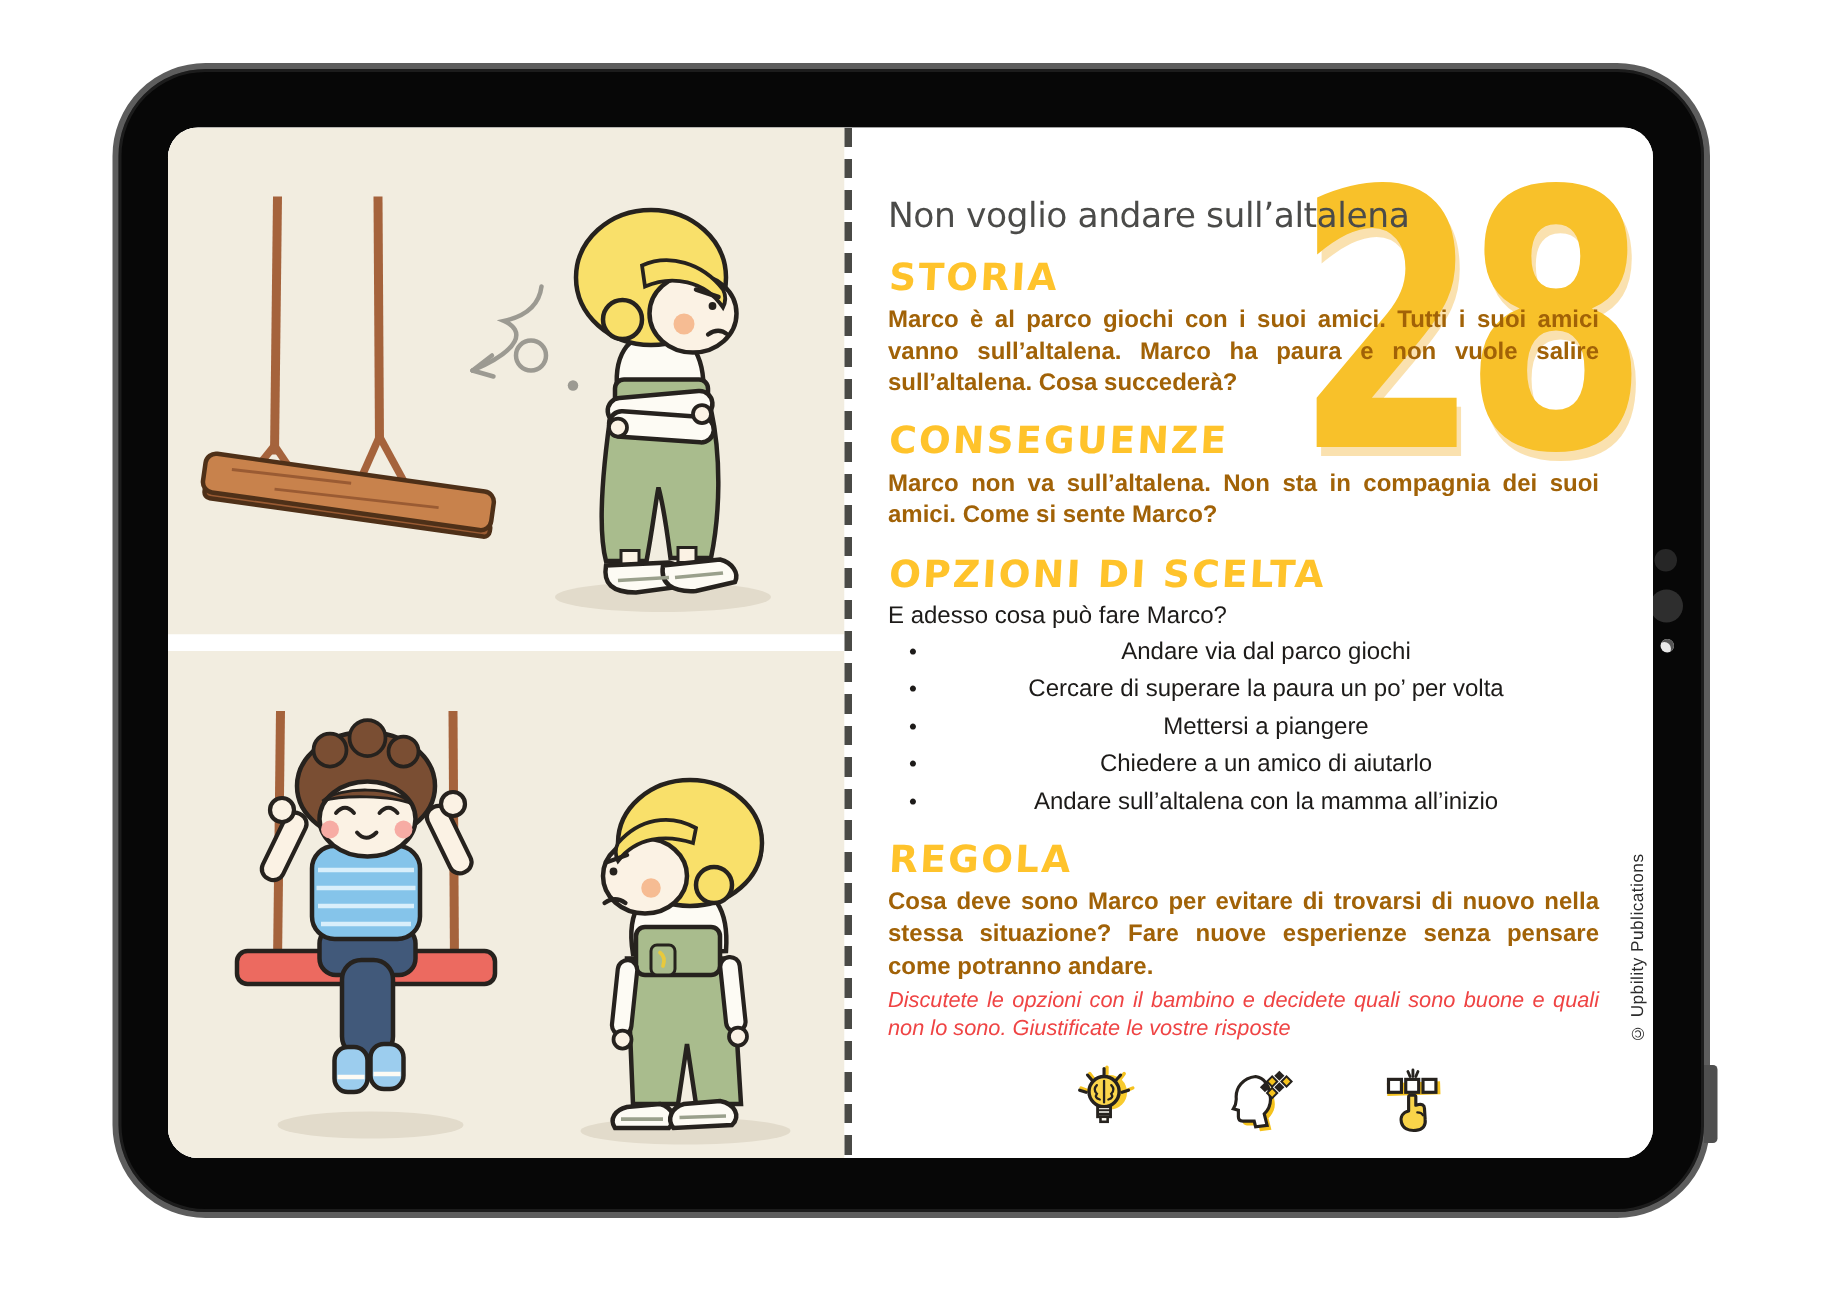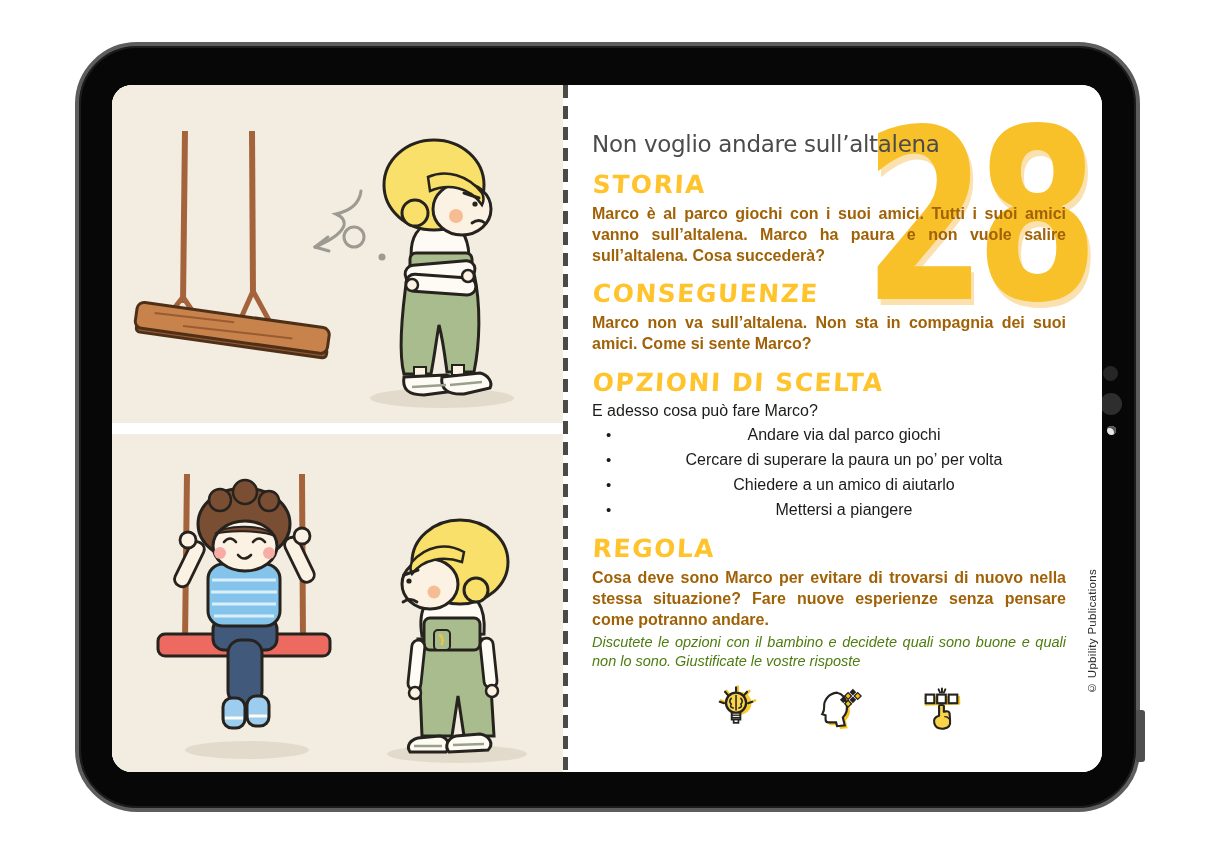--- a/index.html
+++ b/index.html
@@ -62,21 +62,21 @@
   .intro-text { font-size:16px; line-height:1.3; color:#1d1b19; margin-bottom:4px; }
   ul.options { list-style:none; margin:2px 0 2px 10px;text-align:center; }
   ul.options li {
     position:relative; padding-left:20px; font-size:16px; line-height:1.3;
     color:#1d1b19; margin-bottom:4px;
   }
   ul.options li::before {
     content:"•"; position:absolute; left:4px; top:0; color:#1d1b19; font-size:15px;
   }
   .note-text {
-    font-style:italic; font-size:14.5px; line-height:1.35; color:#4d7c0f;
+    font-style:italic; font-size:14.5px; line-height:1.35; color:#ef4444;
     text-align:justify; margin-top:3px;
   }
   .icons-row { display:flex; gap:56px; margin:12px 0 0 122px; }
   .icons-row svg { display:block; }
 
   .copyright {
     position:absolute; right:4px; bottom:78px; z-index:2;
     writing-mode:vertical-rl; transform:rotate(180deg);
     font-size:11.5px; color:#2c2c2c; letter-spacing:0.3px; white-space:nowrap;
   }
@@ -242,22 +242,23 @@
           <p class="body-text">Marco è al parco giochi con i suoi amici. Tutti i suoi amici vanno sull’altalena. Marco ha paura e non vuole salire sull’altalena. Cosa succederà?</p>
 
           <div class="sec-heading">CONSEGUENZE</div>
           <p class="body-text">Marco non va sull’altalena. Non sta in compagnia dei suoi amici. Come si sente Marco?</p>
 
           <div class="sec-heading">OPZIONI DI SCELTA</div>
           <p class="intro-text">E adesso cosa può fare Marco?</p>
           <ul class="options">
             <li>Andare via dal parco giochi</li>
             <li>Cercare di superare la paura un po’ per volta</li>
+            <li>Mettersi a piangere</li>
             <li>Chiedere a un amico di aiutarlo</li>
-            <li>Mettersi a piangere</li>
+            <li>Andare sull’altalena con la mamma all’inizio</li>
           </ul>
 
           <div class="sec-heading">REGOLA</div>
           <p class="body-text">Cosa deve sono Marco per evitare di trovarsi di nuovo nella stessa situazione? Fare nuove esperienze senza pensare come potranno andare.</p>
           <p class="note-text">Discutete le opzioni con il bambino e decidete quali sono buone e quali non lo sono. Giustificate le vostre risposte</p>
 
           <div class="icons-row">
 
             <svg width="46" height="48" viewBox="0 0 48 48">
               <g stroke="#F5C21F" stroke-width="2.4" stroke-linecap="round">

